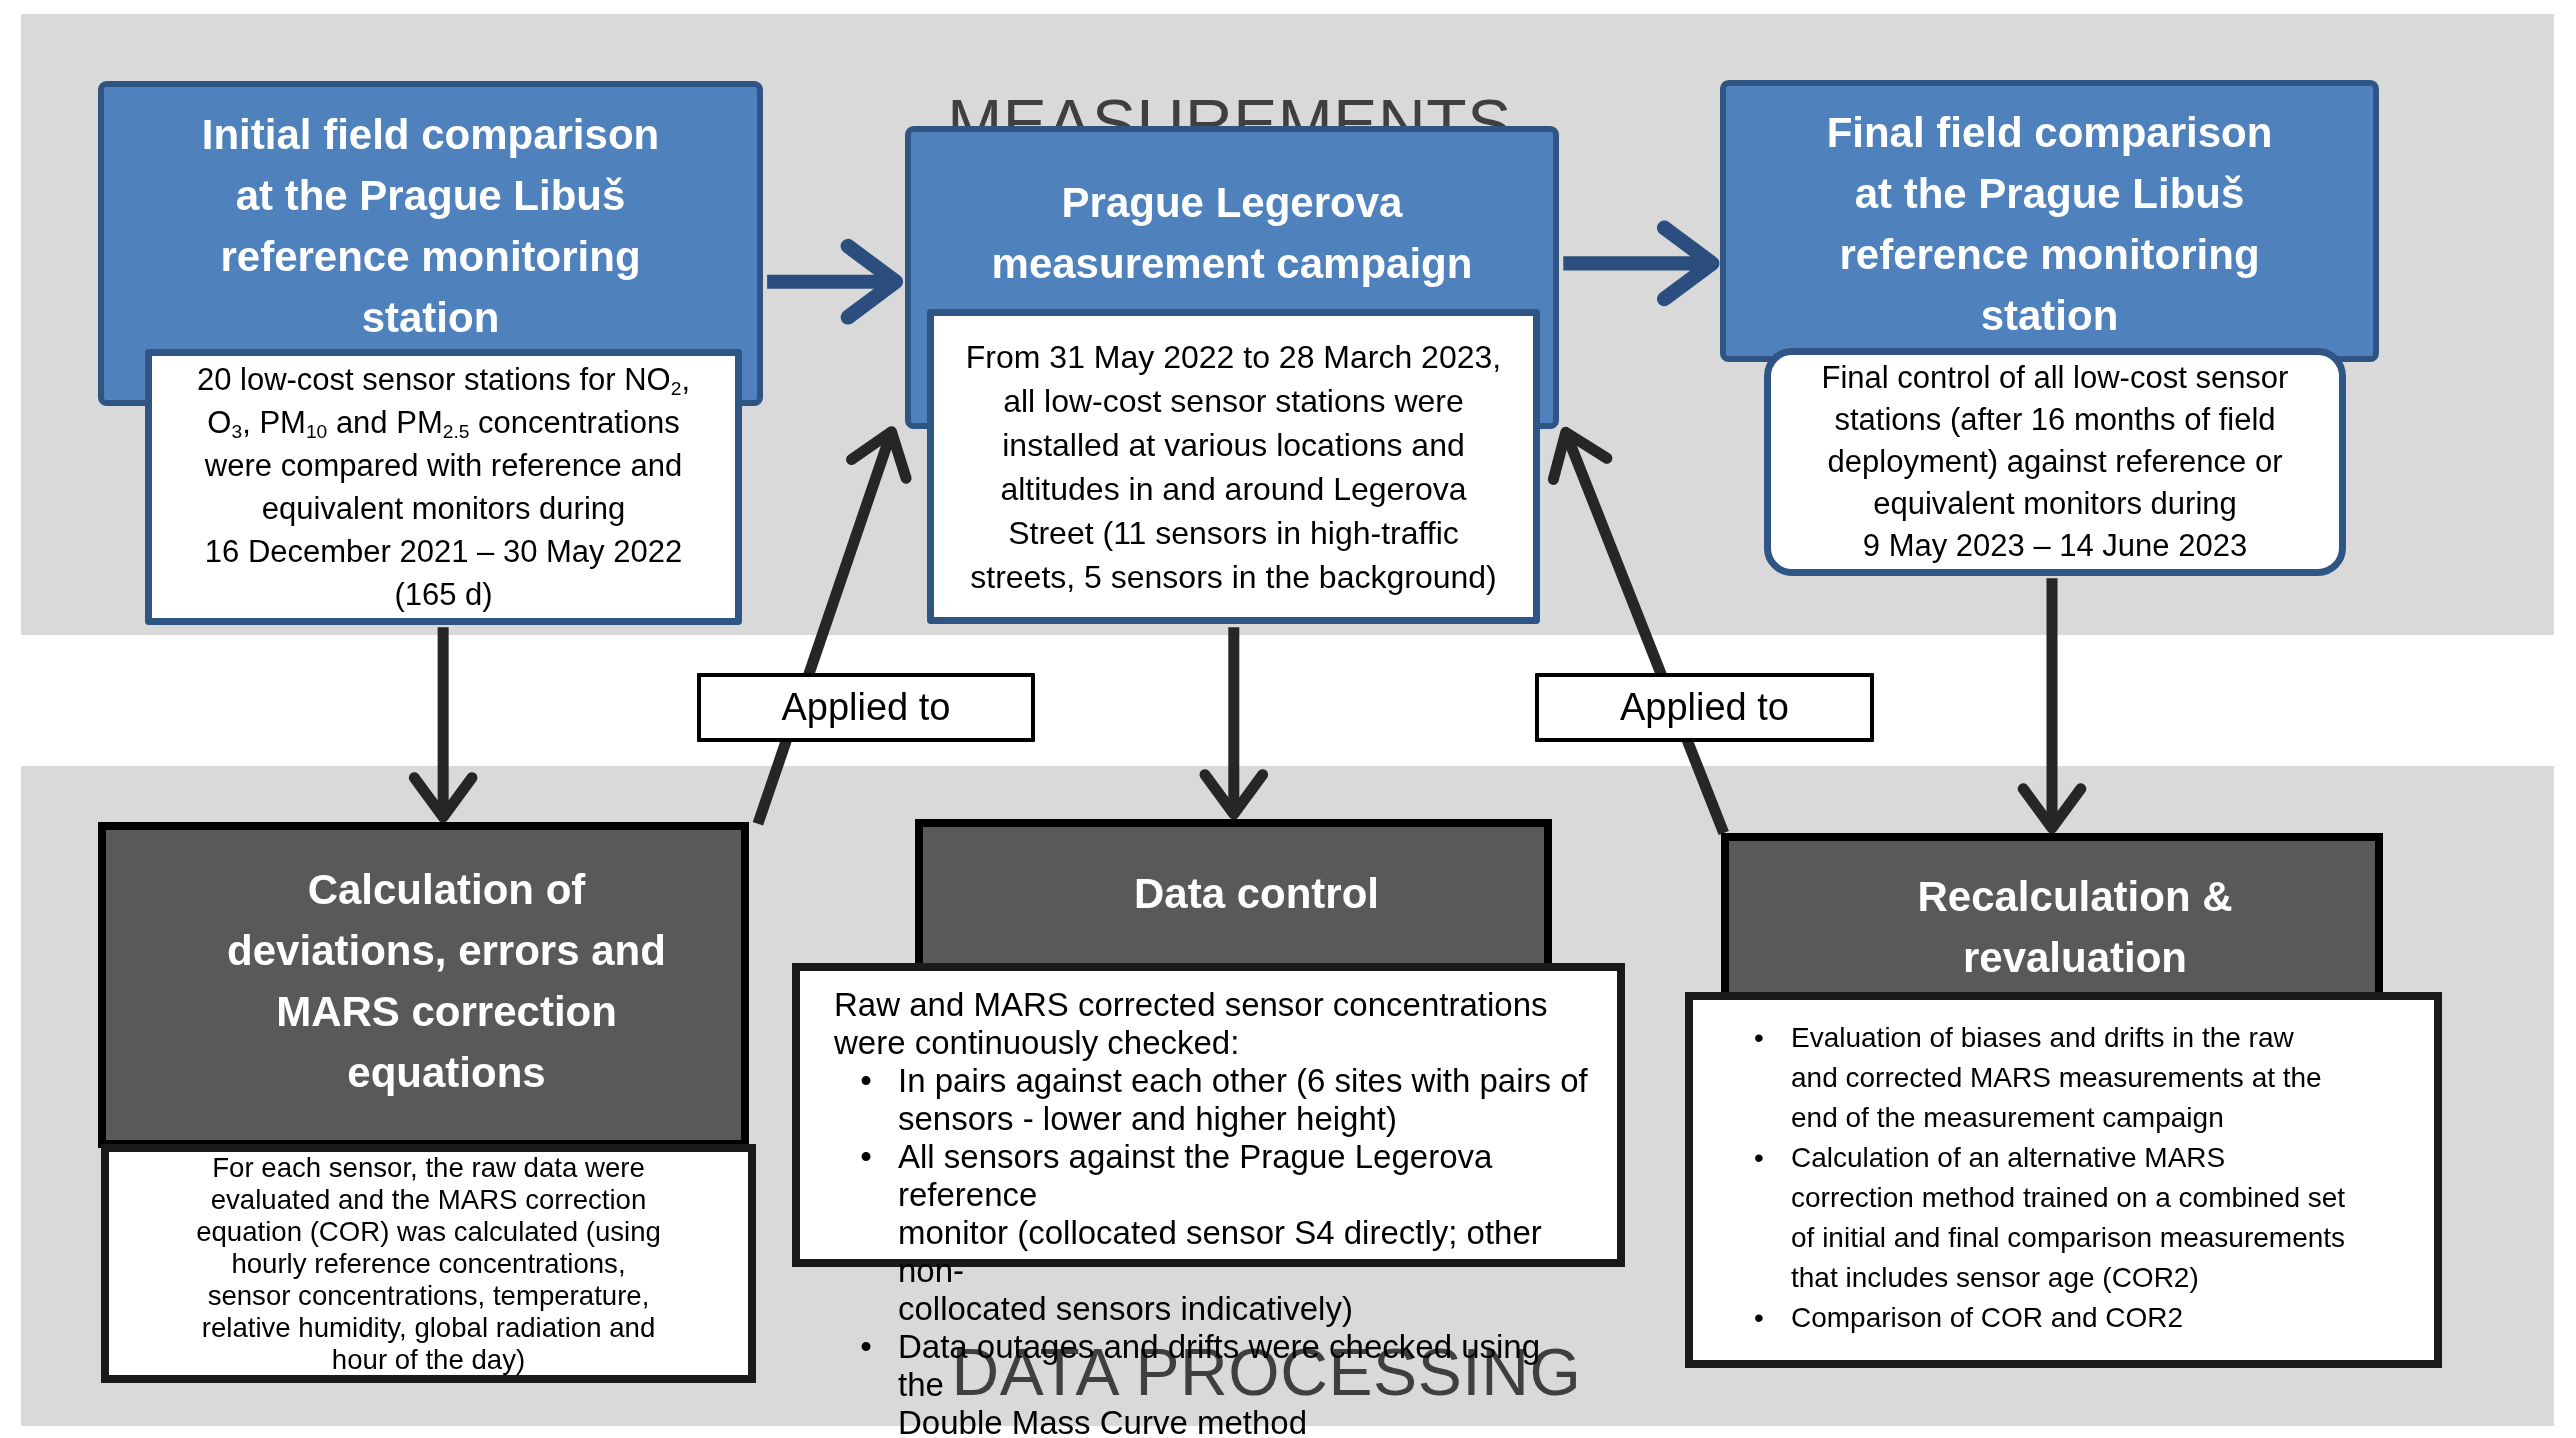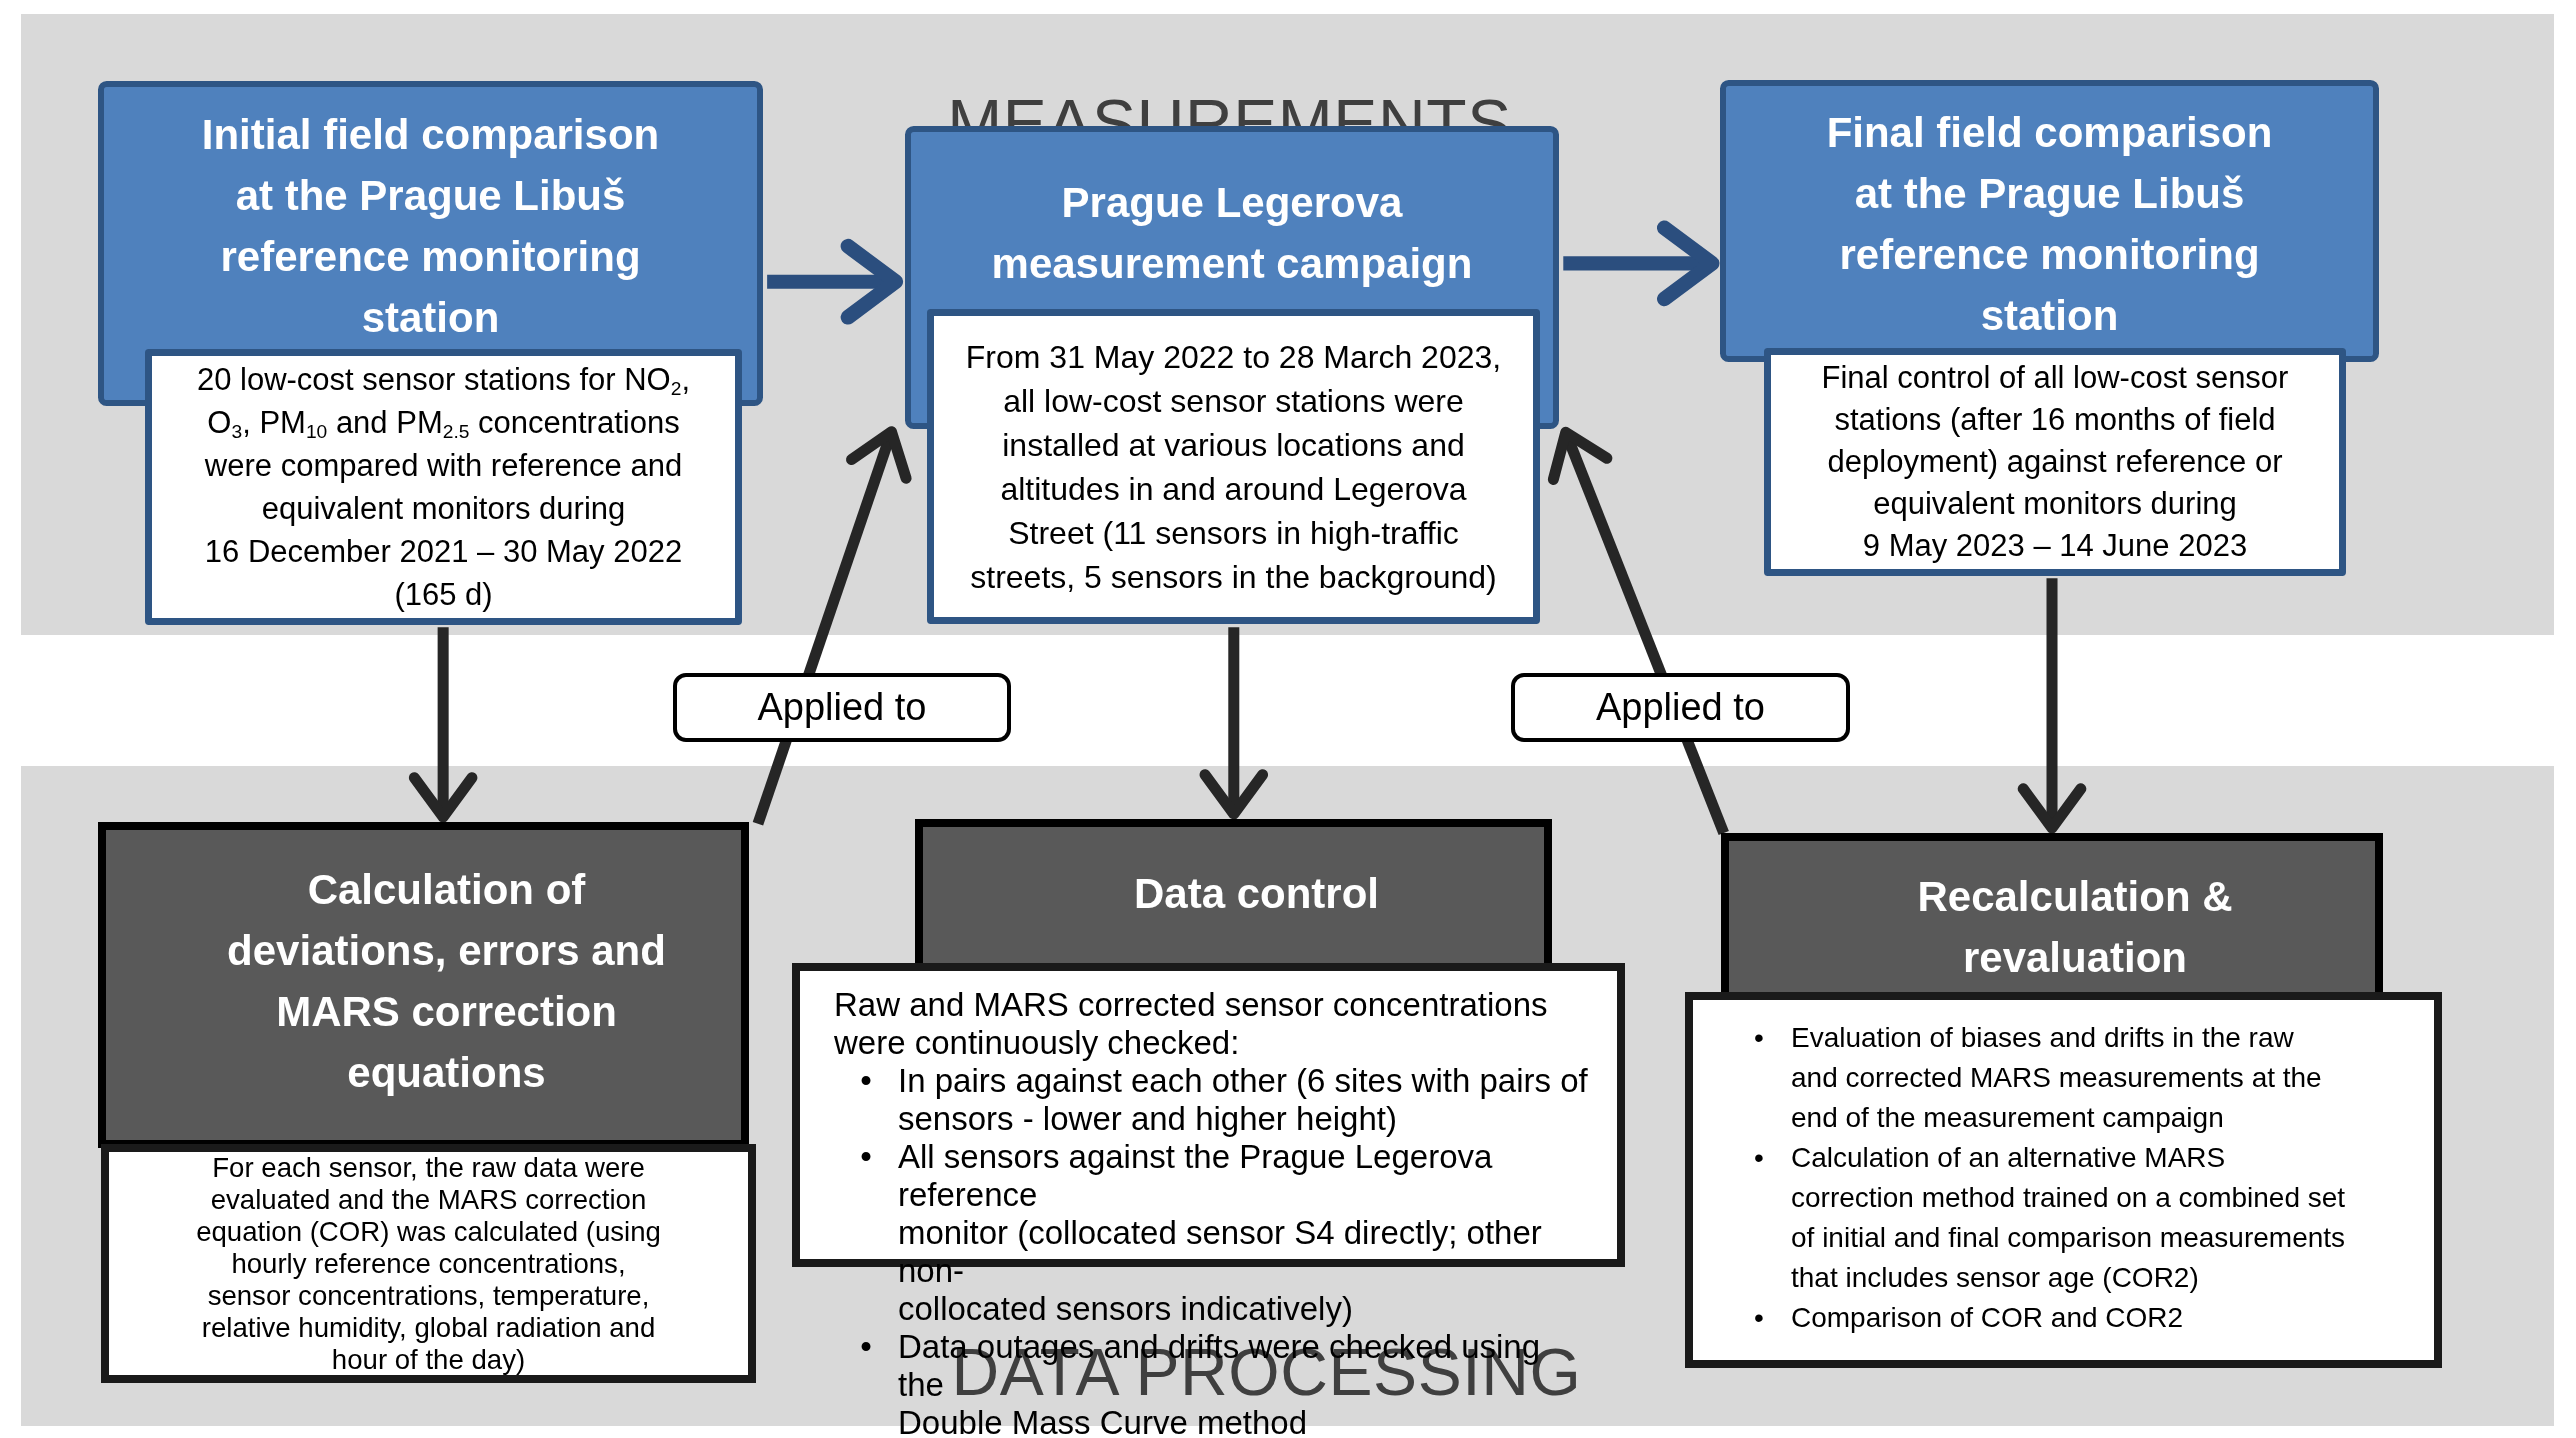--- a/index.html
+++ b/index.html
@@ -13,23 +13,23 @@
            box-sizing:border-box;z-index:10;color:#ffffff;font-weight:bold;font-size:42px;
            line-height:61px;text-align:center;}
   .whitebox{position:absolute;background:#ffffff;border:7.4px solid #2e5584;border-radius:3.7px;
             box-sizing:border-box;z-index:12;color:#000000;text-align:center;
             display:flex;flex-direction:column;justify-content:center;}
   .darkbox{position:absolute;background:#595959;border:8.6px solid #000000;
            box-sizing:border-box;z-index:10;color:#ffffff;font-weight:bold;font-size:42px;
            line-height:61px;text-align:center;padding-left:46px;}
   .whiteboxB{position:absolute;background:#ffffff;border:8px solid #1a1a1a;
              box-sizing:border-box;z-index:12;color:#000000;}
-  .applied{position:absolute;background:#ffffff;border:4.9px solid #000000;border-radius:13px;
+  .applied{position:absolute;background:#ffffff;border:4.9px solid #000000;border-radius:1px;
            box-sizing:border-box;z-index:20;display:flex;align-items:center;justify-content:center;
-           font-size:38px;color:#000000;}
+           font-size:38px;color:#000000;margin-left:24px;}
   .body-text{width:100%;}
   sub{font-size:0.62em;vertical-align:-0.28em;line-height:0;}
   .bullet-row{display:flex;align-items:flex-start;}
   .bullet-dot{flex:0 0 64px;text-align:center;}
   .bullet-text{flex:1 1 auto;}
   .intro{margin:0;}
 </style>
 </head>
 <body>
 
@@ -82,21 +82,21 @@
   <div class="bluebox" style="left:1720px;top:80px;width:659px;height:282px;padding-top:16px;">
     <div>Final field comparison<br>at the Prague Libuš<br>reference monitoring<br>station</div>
   </div>
 
   <div class="whitebox" style="left:145px;top:349px;width:597px;height:276px;font-size:31px;line-height:43px;">
     <div class="body-text">20 low-cost sensor stations for NO<sub>2</sub>,<br>O<sub>3</sub>, PM<sub>10</sub> and PM<sub>2.5</sub> concentrations<br>were compared with reference and<br>equivalent monitors during<br>16 December 2021 – 30 May 2022<br>(165 d)</div>
   </div>
   <div class="whitebox" style="left:927px;top:309px;width:613px;height:315px;font-size:32px;line-height:44px;">
     <div class="body-text">From 31 May 2022 to 28 March 2023,<br>all low-cost sensor stations were<br>installed at various locations and<br>altitudes in and around Legerova<br>Street (11 sensors in high-traffic<br>streets, 5 sensors in the background)</div>
   </div>
-  <div class="whitebox" style="left:1764px;top:348px;width:582px;height:228px;font-size:31px;line-height:42px;">
+  <div class="whitebox" style="left:1764px;top:348px;width:582px;height:228px;font-size:31px;line-height:42px;border-radius:28px;">
     <div class="body-text">Final control of all low-cost sensor<br>stations (after 16 months of field<br>deployment) against reference or<br>equivalent monitors during<br>9 May 2023 – 14 June 2023</div>
   </div>
 
   <div class="applied" style="left:673px;top:673px;width:338px;height:69px;">
     <span>Applied to</span>
   </div>
   <div class="applied" style="left:1511px;top:673px;width:339px;height:69px;">
     <span>Applied to</span>
   </div>
 

